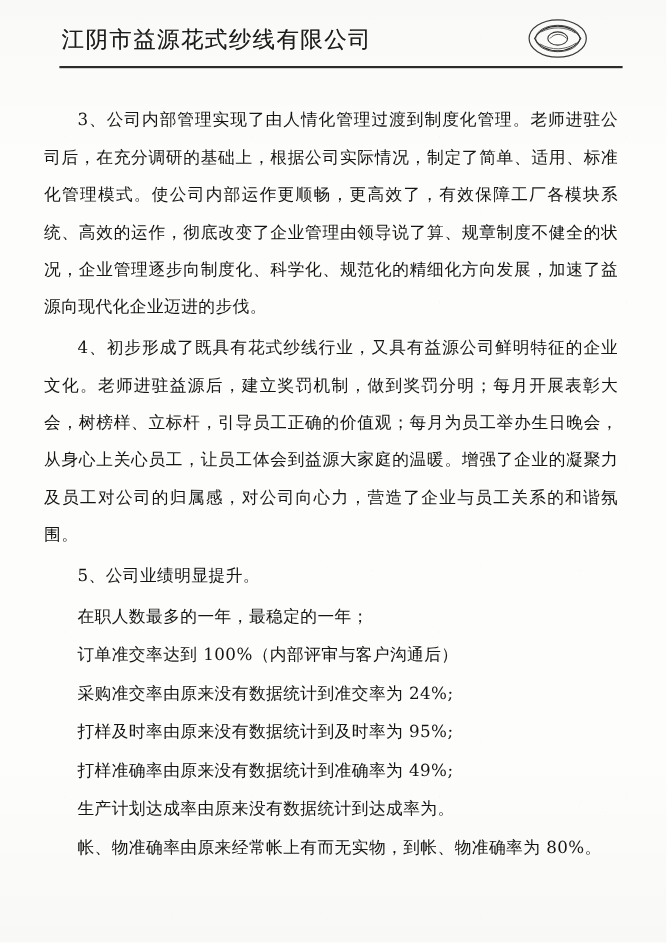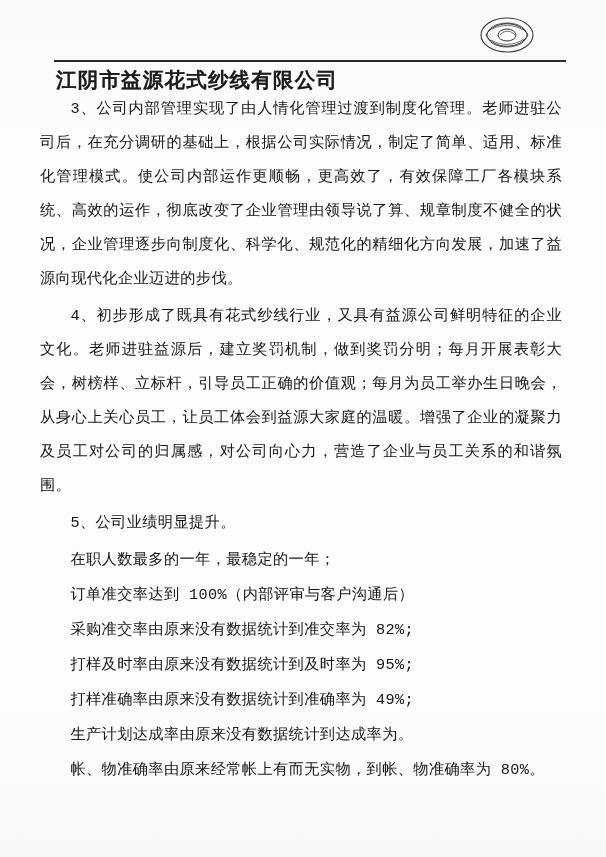--- a/index.html
+++ b/index.html
@@ -28,29 +28,28 @@
   
   #header {
     position: relative;
     height: 78px;
     margin: 0 36px 0 36px;
     padding-top: 26px;
     box-sizing: border-box;
   }
   #company-title {
     font-family: "DejaVu Serif", serif;
-    font-weight: bold;
+    font-weight: normal;
     font-size: 20.5px;
     letter-spacing: 1.2px;
     color: #1c1c1c;
     line-height: 1;
     white-space: nowrap;
     padding-left: 20px;
     text-shadow: 0 0 0.6px rgba(0,0,0,0.45);
-    margin-top: 44px;
   }
   #header-rule {
     position: absolute;
     left: 18px;
     right: 4px;
     top: 60px;
     height: 2px;
     background: #2b2b2b;
   }
   #logo-wrap {
@@ -59,21 +58,20 @@
     top: 10px;
     width: 58px;
     height: 50px;
   }
   #logo-wrap svg { display:block; }
 
   
   #content {
     margin: 0 44px 0 40px;
     padding-top: 14px;
-    font-family: Liberation Mono, monospace;
   }
   p.para {
     margin: 0 0 3px 0;
     font-size: 15.2px;
     line-height: 34px;
     text-align: justify;
     text-justify: inter-ideograph;
     text-indent: 2em;
     letter-spacing: 0.4px;
     color: #151515;
@@ -123,21 +121,21 @@
     </div>
   </div>
 
   <div id="content">
     <p class="para">3、公司内部管理实现了由人情化管理过渡到制度化管理。老师进驻公司后，在充分调研的基础上，根据公司实际情况，制定了简单、适用、标准化管理模式。使公司内部运作更顺畅，更高效了，有效保障工厂各模块系统、高效的运作，彻底改变了企业管理由领导说了算、规章制度不健全的状况，企业管理逐步向制度化、科学化、规范化的精细化方向发展，加速了益源向现代化企业迈进的步伐。</p>
     <p class="para gap-before">4、初步形成了既具有花式纱线行业，又具有益源公司鲜明特征的企业文化。老师进驻益源后，建立奖罚机制，做到奖罚分明；每月开展表彰大会，树榜样、立标杆，引导员工正确的价值观；每月为员工举办生日晚会，从身心上关心员工，让员工体会到益源大家庭的温暖。增强了企业的凝聚力及员工对公司的归属感，对公司向心力，营造了企业与员工关系的和谐氛围。</p>
     <p class="para gap-before">5、公司业绩明显提升。</p>
 
     <p class="item">在职人数最多的一年，最稳定的一年；</p>
     <p class="item">订单准交率达到 100%（内部评审与客户沟通后）</p>
-    <p class="item">采购准交率由原来没有数据统计到准交率为 82%;</p>
+    <p class="item">采购准交率由原来没有数据统计到准交率为 24%;</p>
     <p class="item">打样及时率由原来没有数据统计到及时率为 95%;</p>
     <p class="item">打样准确率由原来没有数据统计到准确率为 49%;</p>
     <p class="item">生产计划达成率由原来没有数据统计到达成率为。</p>
     <p class="item">帐、物准确率由原来经常帐上有而无实物，到帐、物准确率为 80%。</p>
   </div>
 
   <div id="speckle"></div>
 </div>
 
 </body></html>

